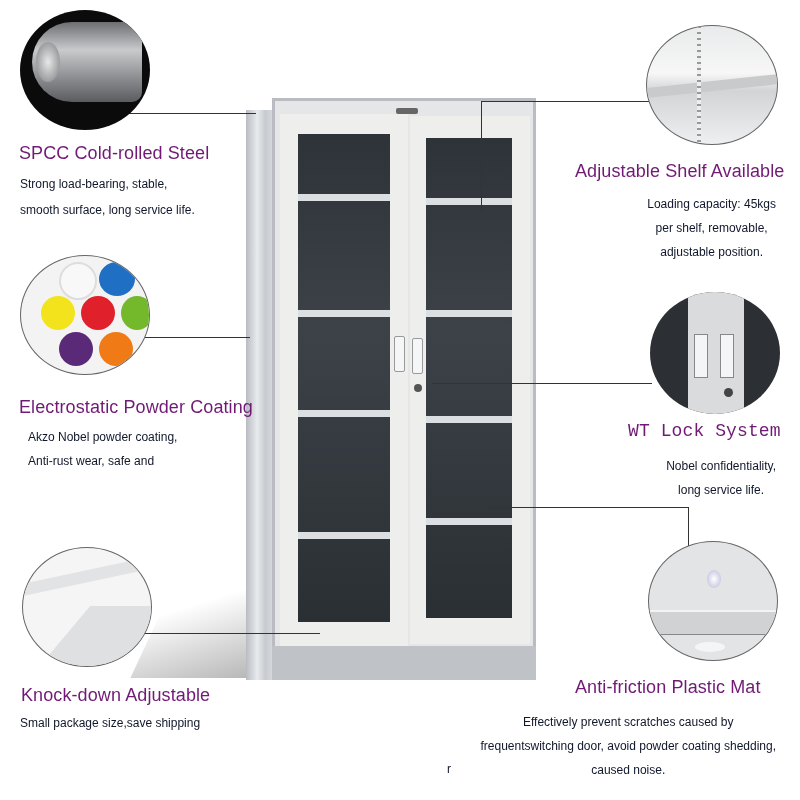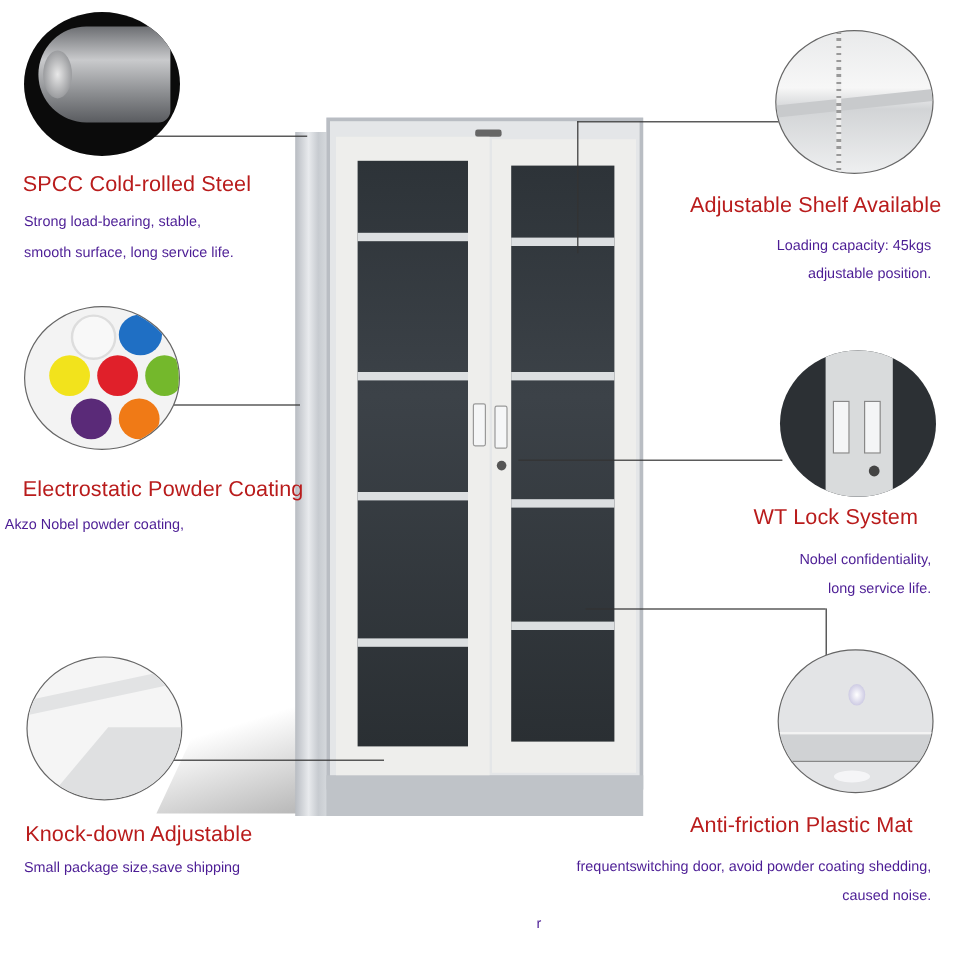--- a/index.html
+++ b/index.html
@@ -1,21 +1,21 @@
 <!DOCTYPE html>
 <html><head>
 <meta charset="utf-8">
 <style>
   html, body { margin:0; padding:0; }
   body { width:800px; height:800px; background:#ffffff; position:relative; overflow:hidden;
          font-family:"Liberation Sans", sans-serif; }
   .abs { position:absolute; }
-  .title { color:#b91c1c; font-size:18px; white-space:nowrap; letter-spacing:0.1px; }
-  .desc { color:#4c1d95; font-size:12px; line-height:24px; }
-  .desc.right { text-align:right; }
+  .title { color:#701a75; font-size:18px; white-space:nowrap; letter-spacing:0.1px; }
+  .desc { color:#0f172a; font-size:12px; line-height:24px; }
+  .desc.right { text-align:center; }
   .circle { position:absolute; border-radius:50%; overflow:hidden; border:1px solid #666; box-sizing:border-box; }
   .line-h { position:absolute; height:1px; background:#333; }
   .line-v { position:absolute; width:1px; background:#333; }
 
   
   .cab-side { background:linear-gradient(90deg,#b8bcc2 0%,#e8eaed 35%,#c7cbd0 60%,#dfe2e5 100%); }
   .cab-body { background:#e4e6e8; border:3px solid #b9bdc3; box-sizing:border-box; }
   .door { background:#eeeeec; box-sizing:border-box; }
   .glass { background:linear-gradient(180deg,#2d3338 0%,#3c4248 40%,#2a2f33 100%); }
   .shelf { position:absolute; left:0; right:0; height:7px; background:#dcdfe1; }
@@ -77,44 +77,46 @@
   <div style="margin-top:2px;">smooth surface, long service life.</div>
 </div>
 
 <div class="circle" style="left:646px;top:25px;width:132px;height:120px;background:linear-gradient(180deg,#e9eaeb 0%,#f7f7f7 40%,#d2d4d6 55%,#eeeff0 100%);">
   <div class="abs" style="left:0;top:55px;width:132px;height:10px;background:#c8cacc;transform:rotate(-6deg);"></div>
   <div class="abs" style="left:50px;top:0;width:4px;height:120px;background:repeating-linear-gradient(180deg,#999 0 2px,#eee 2px 6px);"></div>
 </div>
 <div class="abs title" style="left:547px;top:161px;margin-left:28px;">Adjustable Shelf Available</div>
 <div class="abs desc right" style="right:24px;top:192px;">
   <div>Loading capacity: 45kgs</div>
+  <div>per shelf, removable,</div>
   <div>adjustable position.</div>
 </div>
 
 <div class="circle" style="left:20px;top:255px;width:130px;height:120px;background:#f3f3f3;">
   <div class="abs" style="left:38px;top:6px;width:34px;height:34px;border-radius:50%;background:#f8f8f8;border:2px solid #ddd;"></div>
   <div class="abs" style="left:78px;top:6px;width:36px;height:34px;border-radius:50%;background:#1f6fc4;"></div>
   <div class="abs" style="left:20px;top:40px;width:34px;height:34px;border-radius:50%;background:#f2e31c;"></div>
   <div class="abs" style="left:60px;top:40px;width:34px;height:34px;border-radius:50%;background:#e0202a;"></div>
   <div class="abs" style="left:100px;top:40px;width:32px;height:34px;border-radius:50%;background:#74b82c;"></div>
   <div class="abs" style="left:38px;top:76px;width:34px;height:34px;border-radius:50%;background:#5a2a78;"></div>
   <div class="abs" style="left:78px;top:76px;width:34px;height:34px;border-radius:50%;background:#f07a16;"></div>
 </div>
 <div class="abs title" style="left:19px;top:397px;">Electrostatic Powder Coating</div>
-<div class="abs desc" style="left:4px;top:425px;">
+<div class="abs desc" style="left:28px;top:425px;">
   <div>Akzo Nobel powder coating,</div>
+  <div>Anti-rust wear, safe and</div>
 </div>
 
 <div class="circle" style="left:650px;top:292px;width:130px;height:122px;background:#2c3034;border:none;">
   <div class="abs" style="left:38px;top:0;width:56px;height:122px;background:#d9dbdc;"></div>
   <div class="abs" style="left:44px;top:42px;width:12px;height:42px;background:#f4f5f6;border:1px solid #888;"></div>
   <div class="abs" style="left:70px;top:42px;width:12px;height:42px;background:#f4f5f6;border:1px solid #888;"></div>
   <div class="abs" style="left:74px;top:96px;width:9px;height:9px;border-radius:50%;background:#444;"></div>
 </div>
-<div class="abs title" style="left:628px;top:421px;">WT Lock System</div>
+<div class="abs title" style="left:628px;top:421px;font-family:Liberation Mono, monospace;">WT Lock System</div>
 <div class="abs desc right" style="right:24px;top:454px;">
   <div>Nobel confidentiality,</div>
   <div>long service life.</div>
 </div>
 
 <div class="circle" style="left:22px;top:547px;width:130px;height:120px;background:#f5f5f5;">
   <div class="abs" style="left:-10px;top:22px;width:150px;height:12px;background:#e2e3e4;transform:rotate(-12deg);"></div>
   <div class="abs" style="left:42px;top:58px;width:110px;height:60px;background:#dfe0e1;transform:skewX(-40deg);"></div>
 </div>
 <div class="abs title" style="left:21px;top:685px;">Knock-down Adjustable</div>
@@ -122,16 +124,17 @@
   <div>Small package size,save shipping</div>
 </div>
 
 <div class="circle" style="left:648px;top:541px;width:130px;height:120px;background:#e3e4e6;">
   <div class="abs" style="left:0;top:68px;width:130px;height:22px;background:#d0d2d4;border-top:2px solid #f3f3f3;border-bottom:1px solid #888;"></div>
   <div class="abs" style="left:58px;top:28px;width:14px;height:18px;border-radius:50%;background:radial-gradient(#ffffff,#b9b5d8);"></div>
   <div class="abs" style="left:46px;top:100px;width:30px;height:10px;border-radius:50%;background:#f5f5f7;"></div>
 </div>
 <div class="abs title" style="left:575px;top:677px;">Anti-friction Plastic Mat</div>
 <div class="abs desc right" style="right:24px;top:710px;">
+  <div>Effectively prevent scratches caused by</div>
   <div>frequentswitching door, avoid powder coating shedding,</div>
   <div>caused noise.</div>
 </div>
 <div class="abs desc" style="left:447px;top:757px;">r</div>
 
 </body></html>

